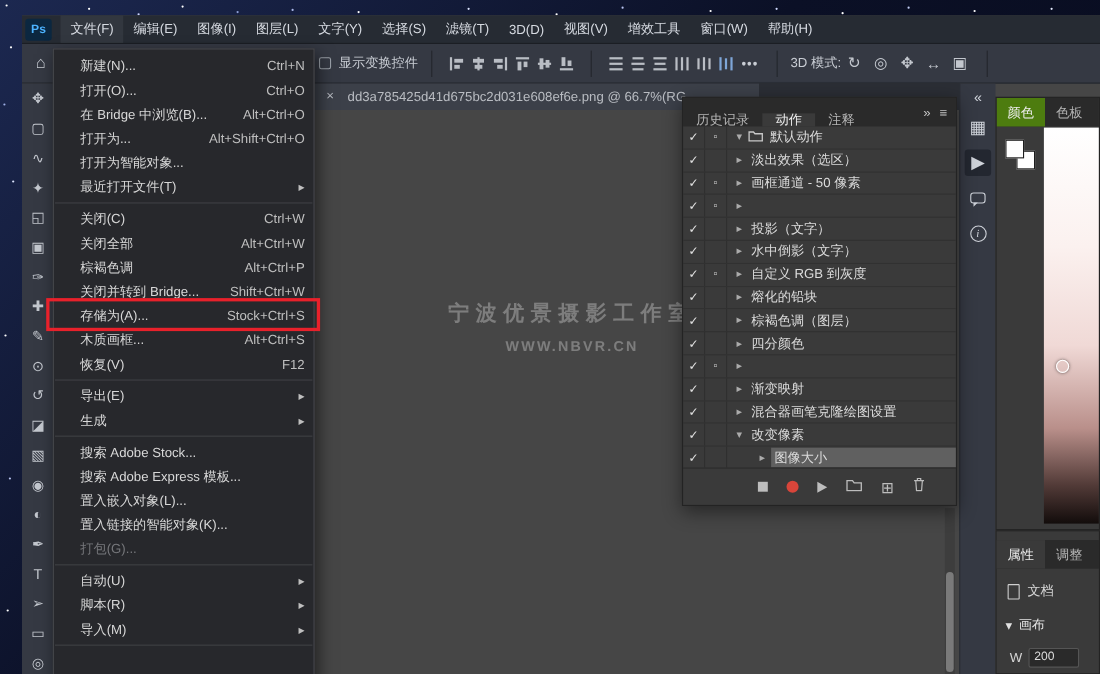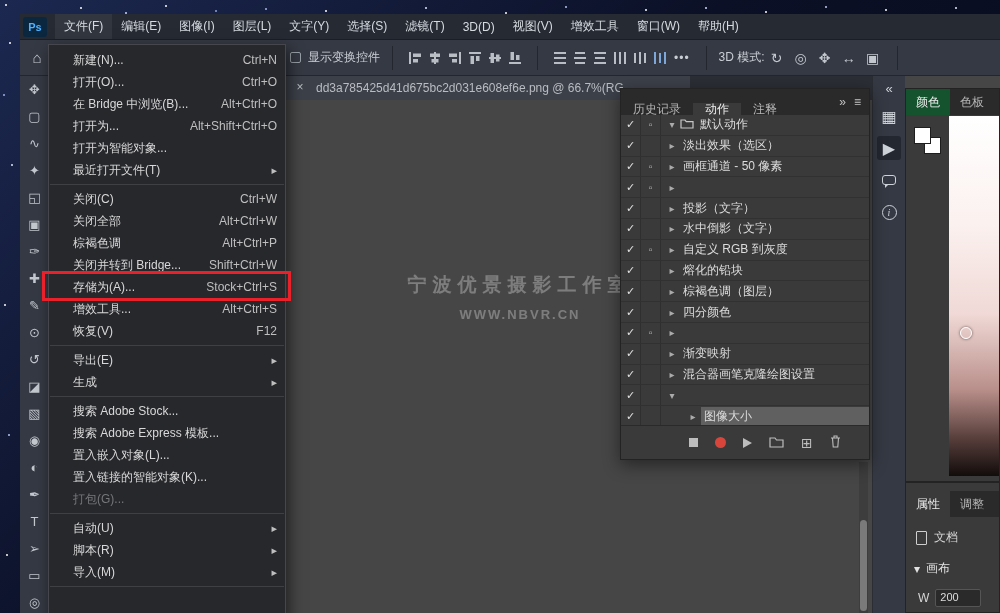--- a/index.html
+++ b/index.html
@@ -89,21 +89,21 @@
   .dk-ico { width:24px; height:24px; margin:8px auto 0; display:flex; align-items:center; justify-content:center; border-radius:3px; }
   .dk-ico.active { background:#232730; }
   .info-circle { width:15px; height:15px; border:1.4px solid #ced2d9; border-radius:50%; font-size:10px; display:flex; align-items:center; justify-content:center; font-style:italic; font-family:"Liberation Serif",serif; }
   .bubble { width:14px; height:10px; border:1.4px solid #ced2d9; border-radius:3px; position:relative; }
   .bubble:after { content:""; position:absolute; left:2px; bottom:-4px; border-left:4px solid #ced2d9; border-bottom:4px solid transparent; }
 
   
   .colorpanel { position:absolute; left:885px; top:74px; width:95px; height:394px; background:#3a3a3a; border:1px solid #232323; overflow:hidden; z-index:15; }
   .cp-tabs { height:26px; background:#2a2a2a; display:flex; color:#b5b5b5; font-size:12px; white-space:nowrap; }
   .cp-tab { padding:0 10px; display:flex; align-items:center; }
-  .cp-tab.active { background:#14532d; color:#ececec; }
+  .cp-tab.active { background:#4d7c0f; color:#ececec; }
   .swatches { position:absolute; left:8px; top:38px; width:30px; height:30px; }
   .sw-back { position:absolute; left:10px; top:10px; width:17px; height:17px; background:#fff; border:1px solid #1e1e1e; }
   .sw-front { position:absolute; left:0; top:0; width:17px; height:17px; background:#fff; border:1px solid #1e1e1e; }
   .grad { position:absolute; left:43px; top:27px; right:0; height:360px;
     background:linear-gradient(180deg,#ffffff 0%,#fbf1ef 30%,#f0d9d6 55%,#b98f8a 76%,#543c39 90%,#120c0b 100%); }
   .grad-marker { position:absolute; left:54px; top:238px; width:12px; height:12px; border:1.6px solid #fff; border-radius:50%; box-shadow:0 0 3px rgba(0,0,0,.6); }
 
   
   .propspanel { position:absolute; left:885px; top:468px; width:95px; bottom:0; background:#3a3a3a; border:1px solid #232323; color:#d6d6d6; font-size:12px; z-index:15; }
   .pp-tabs { height:26px; margin-top:8px; background:#2a2a2a; display:flex; color:#b5b5b5; white-space:nowrap; }
@@ -319,21 +319,21 @@
       </div>
     <div class="mi">
         <span>关闭并转到 Bridge...</span>
         <span class="ms">Shift+Ctrl+W</span>
       </div>
     <div class="mi">
         <span>存储为(A)...</span>
         <span class="ms">Stock+Ctrl+S</span>
       </div>
     <div class="mi">
-        <span>增效工具...</span>
+        <span>木质画框...</span>
         <span class="ms">Alt+Ctrl+S</span>
       </div>
     <div class="mi">
         <span>恢复(V)</span>
         <span class="ms">F12</span>
       </div>
     <div class="msep"></div>
     <div class="mi">
         <span>导出(E)</span>
         <span class="ma">▸</span>
@@ -486,20 +486,23 @@
         <span class="tog"></span>
         <span class="tw">▸</span>
         <div class="lblwrap">
             <span>混合器画笔克隆绘图设置</span>
           </div>
       </div>
       <div class="ar">
         <span class="chk">✓</span>
         <span class="tog"></span>
         <span class="tw">▾</span>
+        <div class="lblwrap">
+            <span>改变像素</span>
+          </div>
       </div>
       <div class="ar">
         <span class="chk">✓</span>
         <span class="tog"></span>
         <span class="tw deep">▸</span>
         <div class="lblwrap selstep">
             <span>图像大小</span>
           </div>
       </div>
     </div>

